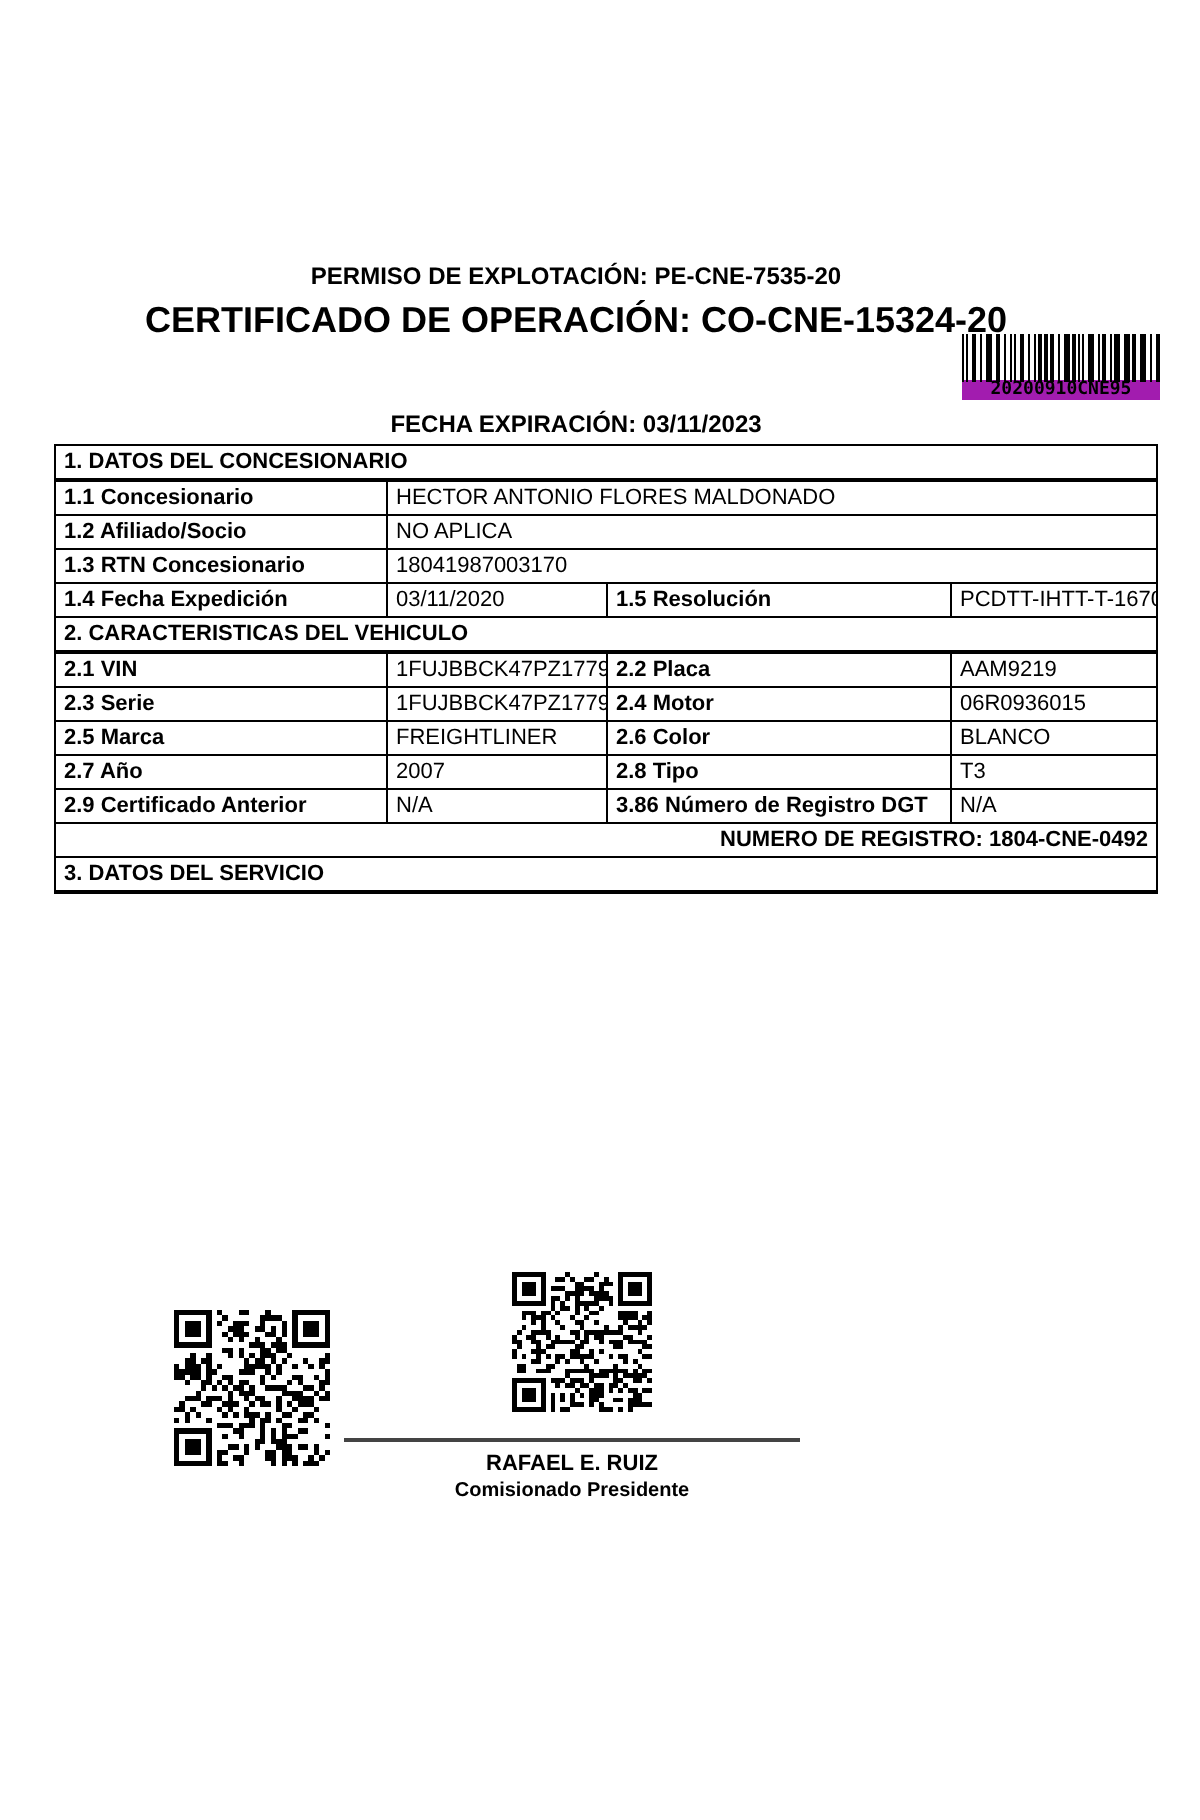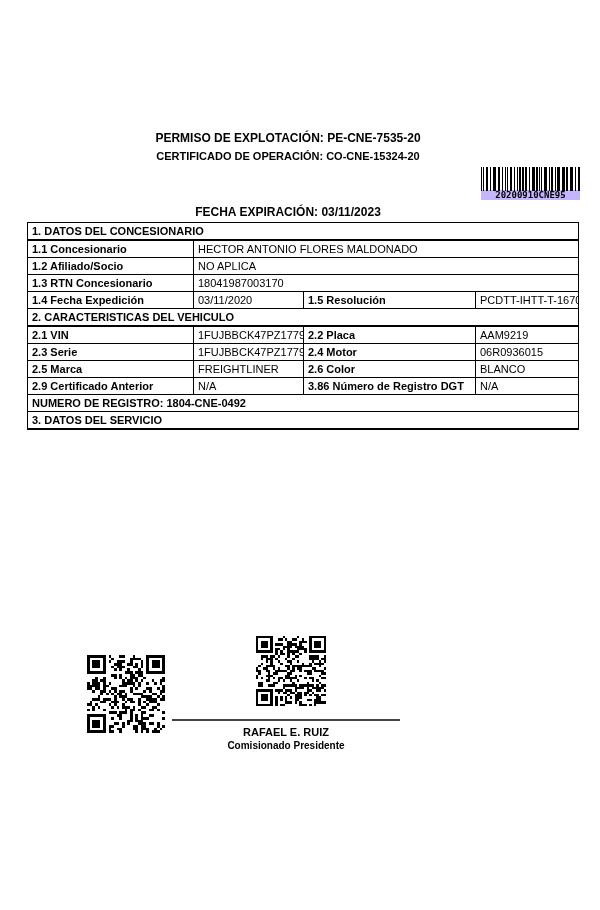--- a/index.html
+++ b/index.html
@@ -6,49 +6,49 @@
   body {
     width:600px; height:910px;
     background:#ffffff;
     font-family:"Liberation Sans", sans-serif;
     color:#000;
     position:relative;
     overflow:hidden;
   }
   .hdr { position:absolute; left:0; width:576px; text-align:center; font-weight:bold; }
   .hdr1 { top:131px; font-size:12px; }
-  .hdr2 { top:150px; font-size:11px; }
+  .hdr2 { top:150px; font-size:18px; }
   .hdr3 { top:177px; font-size:12px;margin-top:28px; }
 
   .barcode-wrap { position:absolute; left:481px; top:167px; width:99px; }
   .barcode-svg { display:block; width:99px; height:24px; }
   .barcode-label {
     font-family:"DejaVu Sans Mono", monospace;
     font-weight:bold; font-size:9px; line-height:10px;
-    text-align:center; background:#c4b5fd; margin-top:-1px;
+    text-align:center; background:#a21caf; margin-top:-1px;
     white-space:nowrap;
   }
 
   table.cert {
     position:absolute; left:27px; top:222px; width:551px;
     border-collapse:collapse; table-layout:fixed;
   }
   table.cert td {
     border:1px solid #000;
     height:16px;
     padding:0 4px;
     font-size:11px;
     line-height:16px;
     overflow:hidden;
     white-space:nowrap;
     vertical-align:middle;
   }
   .lbl { font-weight:bold; }
   tr.sec td { font-weight:bold; border-bottom-width:2px; }
-  tr.center-row td { text-align:left; font-weight:bold; }
+  tr.center-row td { text-align:right; font-weight:bold; }
   .sm { font-size:8px; }
 
   .qr { position:absolute; }
   .qr svg { display:block; width:100%; height:100%; }
   .qr1 { left:87px;  top:655px; width:78px; height:78px; }
   .qr2 { left:256px; top:636px; width:70px; height:70px; }
 
   .sig { position:absolute; left:172px; top:719px; width:228px; text-align:center; }
   .sig-line { border-top:2px solid #444; width:228px; height:0; }
   .sig-name { font-weight:bold; font-size:11px; margin-top:5px; }
@@ -139,20 +139,26 @@
     <td class="lbl">2.3 Serie</td>
     <td>1FUJBBCK47PZ17797</td>
     <td class="lbl">2.4 Motor</td>
     <td class="sm">06R0936015</td>
   </tr>
   <tr>
     <td class="lbl">2.5 Marca</td>
     <td>FREIGHTLINER</td>
     <td class="lbl">2.6 Color</td>
     <td class="sm">BLANCO</td>
+  </tr>
+  <tr>
+    <td class="lbl">2.7 Año</td>
+    <td>2007</td>
+    <td class="lbl">2.8 Tipo</td>
+    <td>T3</td>
   </tr>
   <tr>
     <td class="lbl">2.9 Certificado Anterior</td>
     <td>N/A</td>
     <td class="lbl">3.86 Número de Registro DGT</td>
     <td>N/A</td>
   </tr>
   <tr class="center-row">
     <td colspan="4">NUMERO DE REGISTRO: 1804-CNE-0492</td>
   </tr>

